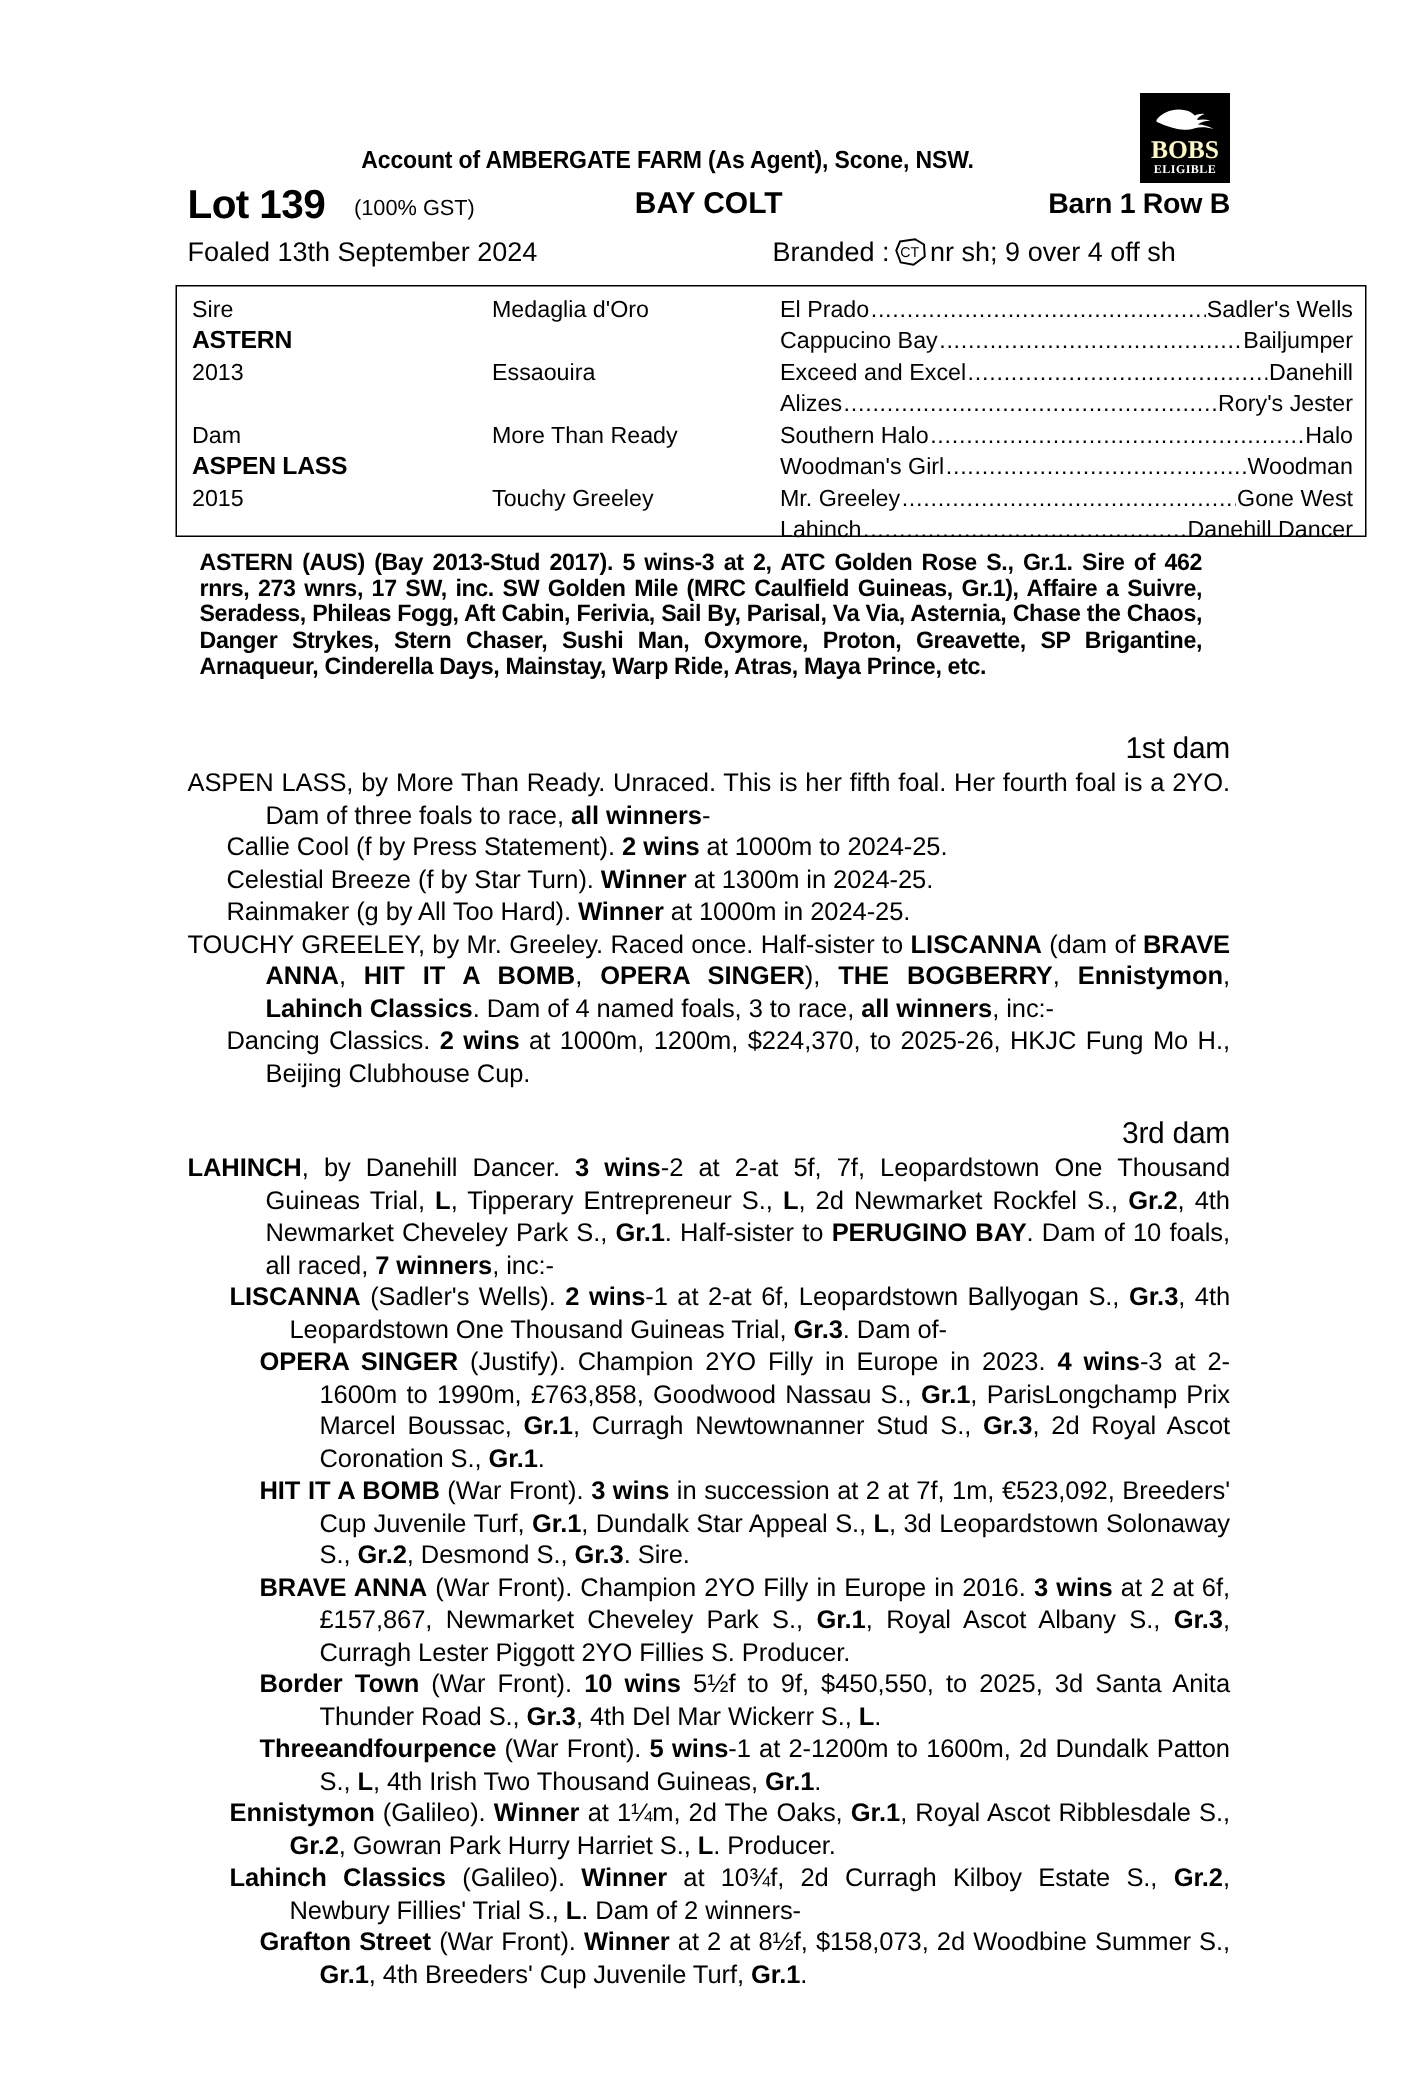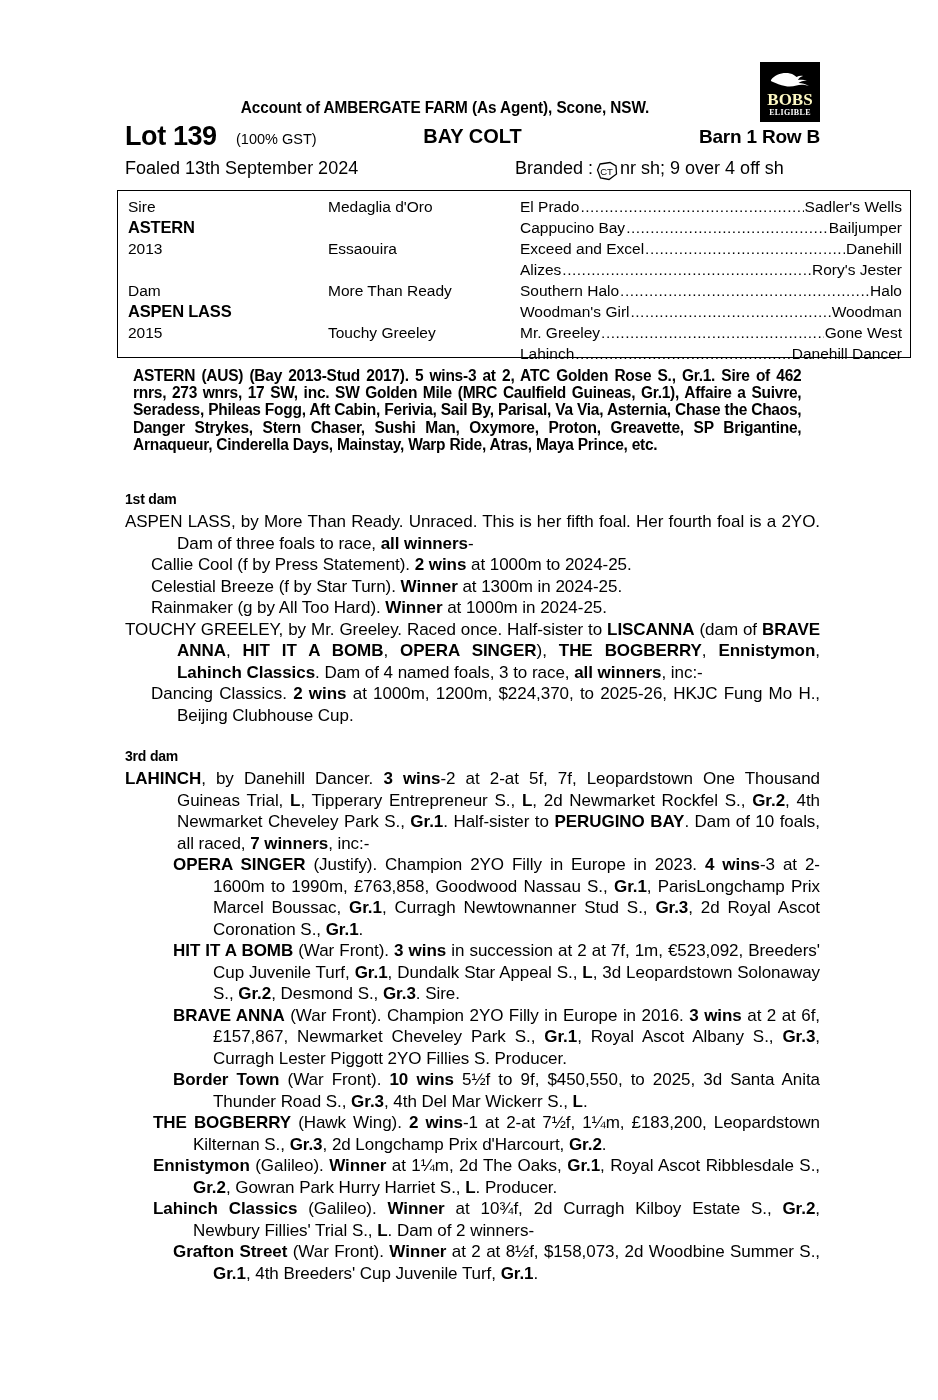--- a/index.html
+++ b/index.html
@@ -137,21 +137,21 @@
   .foaled-text {
     position: absolute;
     left: 0;
     top: 0;
   }
   .branded-block {
     position: absolute;
     left: 390px;
     top: 0;
     display: flex;
-    align-items: flex-end;
+    align-items: center;
     white-space: nowrap;
   }
   .brand-glyph {
     display: inline-block;
     width: 22px;
     height: 20px;
     position: relative;
     margin: 0 2px 0 3px;
     vertical-align: middle;
   }
@@ -212,25 +212,26 @@
     line-height: 17.2px;
     text-align: justify;
     letter-spacing: -0.25px;
     transform: scaleX(0.98);
     transform-origin: left top;
   }
 
   
   .damsec { position: absolute; left: 0; width: 695px; }
   .dam-head {
-    font-size: 14px;
-    font-weight: bold;
+    font-size: 20px;
+    font-weight: normal;
     line-height: 22px;
     letter-spacing: -0.2px;
     margin-bottom: 1px;
+    text-align: right;
   }
   .entry {
     font-size: 17px;
     line-height: 21.5px;
     text-align: justify;
     text-justify: inter-word;
     margin: 0;
     letter-spacing: -0.05px;
   }
   .entry b { font-weight: bold; }
@@ -359,24 +360,25 @@
     <div class="damsec" id="dam-sections" style="top:488px;">
         <div class="dam-head">1st dam</div>
         <div class="entry lvl0 hang"><span>ASPEN LASS, by More Than Ready. Unraced. This is her fifth foal. Her fourth foal is a 2YO. Dam of three foals to race, </span><b>all winners</b><span>-</span></div>
         <div class="entry lvl-foal"><span>Callie Cool (f by Press Statement). </span><b>2 wins</b><span> at 1000m to 2024-25.</span></div>
         <div class="entry lvl-foal"><span>Celestial Breeze (f by Star Turn). </span><b>Winner</b><span> at 1300m in 2024-25.</span></div>
         <div class="entry lvl-foal"><span>Rainmaker (g by All Too Hard). </span><b>Winner</b><span> at 1000m in 2024-25.</span></div>
         <div class="entry lvl0 hang"><span>TOUCHY GREELEY, by Mr. Greeley. Raced once. Half-sister to </span><b>LISCANNA</b><span> (dam of </span><b>BRAVE ANNA</b><span>, </span><b>HIT IT A BOMB</b><span>, </span><b>OPERA SINGER</b><span>), </span><b>THE BOGBERRY</b><span>, </span><b>Ennistymon</b><span>, </span><b>Lahinch Classics</b><span>. Dam of 4 named foals, 3 to race, </span><b>all winners</b><span>, inc:-</span></div>
         <div class="entry lvl-foal"><span>Dancing Classics. </span><b>2 wins</b><span> at 1000m, 1200m, $224,370, to 2025-26, HKJC Fung Mo H., Beijing Clubhouse Cup.</span></div>
         <div class="dam-head" style="margin-top: 19px;">3rd dam</div>
         <div class="entry lvl0 hang"><b>LAHINCH</b><span>, by Danehill Dancer. </span><b>3 wins</b><span>-2 at 2-at 5f, 7f, Leopardstown One Thousand Guineas Trial, </span><b>L</b><span>, Tipperary Entrepreneur S., </span><b>L</b><span>, 2d Newmarket Rockfel S., </span><b>Gr.2</b><span>, 4th Newmarket Cheveley Park S., </span><b>Gr.1</b><span>. Half-sister to </span><b>PERUGINO BAY</b><span>. Dam of 10 foals, all raced, </span><b>7 winners</b><span>, inc:-</span></div>
+        <div class="entry lvl1"><b>LISCANNA</b><span> (Sadler's Wells). </span><b>2 wins</b><span>-1 at 2-at 6f, Leopardstown Ballyogan S., </span><b>Gr.3</b><span>, 4th Leopardstown One Thousand Guineas Trial, </span><b>Gr.3</b><span>. Dam of-</span></div>
         <div class="entry lvl2"><b>OPERA SINGER</b><span> (Justify). Champion 2YO Filly in Europe in 2023. </span><b>4 wins</b><span>-3 at 2-1600m to 1990m, £763,858, Goodwood Nassau S., </span><b>Gr.1</b><span>, ParisLongchamp Prix Marcel Boussac, </span><b>Gr.1</b><span>, Curragh Newtownanner Stud S., </span><b>Gr.3</b><span>, 2d Royal Ascot Coronation S., </span><b>Gr.1</b><span>.</span></div>
         <div class="entry lvl2"><b>HIT IT A BOMB</b><span> (War Front). </span><b>3 wins</b><span> in succession at 2 at 7f, 1m, €523,092, Breeders' Cup Juvenile Turf, </span><b>Gr.1</b><span>, Dundalk Star Appeal S., </span><b>L</b><span>, 3d Leopardstown Solonaway S., </span><b>Gr.2</b><span>, Desmond S., </span><b>Gr.3</b><span>. Sire.</span></div>
         <div class="entry lvl2"><b>BRAVE ANNA</b><span> (War Front). Champion 2YO Filly in Europe in 2016. </span><b>3 wins</b><span> at 2 at 6f, £157,867, Newmarket Cheveley Park S., </span><b>Gr.1</b><span>, Royal Ascot Albany S., </span><b>Gr.3</b><span>, Curragh Lester Piggott 2YO Fillies S. Producer.</span></div>
         <div class="entry lvl2"><b>Border Town</b><span> (War Front). </span><b>10 wins</b><span> 5½f to 9f, $450,550, to 2025, 3d Santa Anita Thunder Road S., </span><b>Gr.3</b><span>, 4th Del Mar Wickerr S., </span><b>L</b><span>.</span></div>
-        <div class="entry lvl1"><b>THE BOGBERRY</b><span> (Hawk Wing). </span><b>2 wins</b><span>-1 at 2-at 7½f, 1¼m, £183,200, Leopardstown Kilternan S., </span><b>Gr.3</b><span>, 2d Longchamp Prix d'Harcourt, </span><b>Gr.2</b><span>.</span></div>
+        <div class="entry lvl2"><b>Threeandfourpence</b><span> (War Front). </span><b>5 wins</b><span>-1 at 2-1200m to 1600m, 2d Dundalk Patton S., </span><b>L</b><span>, 4th Irish Two Thousand Guineas, </span><b>Gr.1</b><span>.</span></div>
         <div class="entry lvl1"><b>Ennistymon</b><span> (Galileo). </span><b>Winner</b><span> at 1¼m, 2d The Oaks, </span><b>Gr.1</b><span>, Royal Ascot Ribblesdale S., </span><b>Gr.2</b><span>, Gowran Park Hurry Harriet S., </span><b>L</b><span>. Producer.</span></div>
         <div class="entry lvl1"><b>Lahinch Classics</b><span> (Galileo). </span><b>Winner</b><span> at 10¾f, 2d Curragh Kilboy Estate S., </span><b>Gr.2</b><span>, Newbury Fillies' Trial S., </span><b>L</b><span>. Dam of 2 winners-</span></div>
         <div class="entry lvl2"><b>Grafton Street</b><span> (War Front). </span><b>Winner</b><span> at 2 at 8½f, $158,073, 2d Woodbine Summer S., </span><b>Gr.1</b><span>, 4th Breeders' Cup Juvenile Turf, </span><b>Gr.1</b><span>.</span></div>
       </div>
 
   </div>
 </div>
 
 </body></html>

